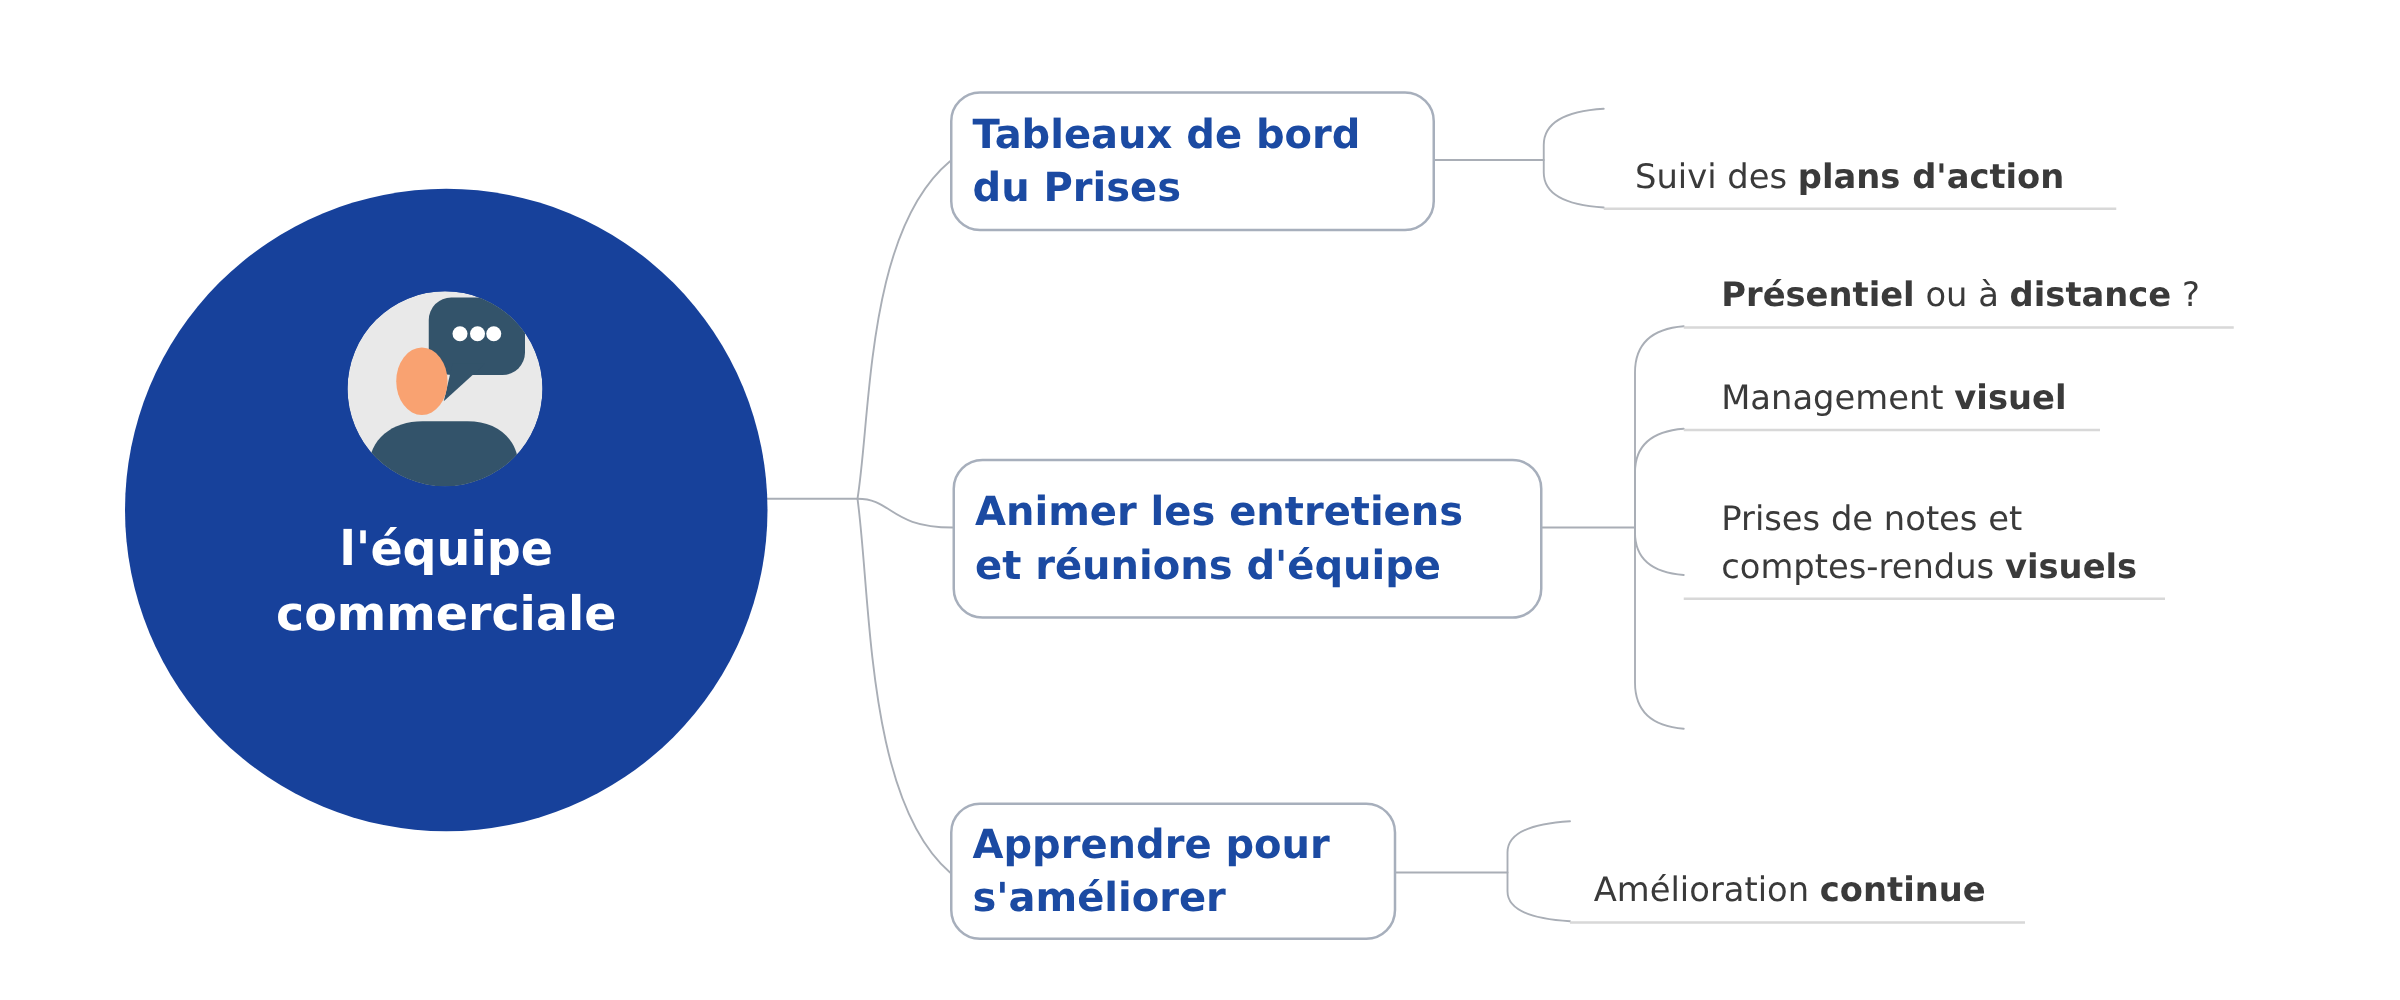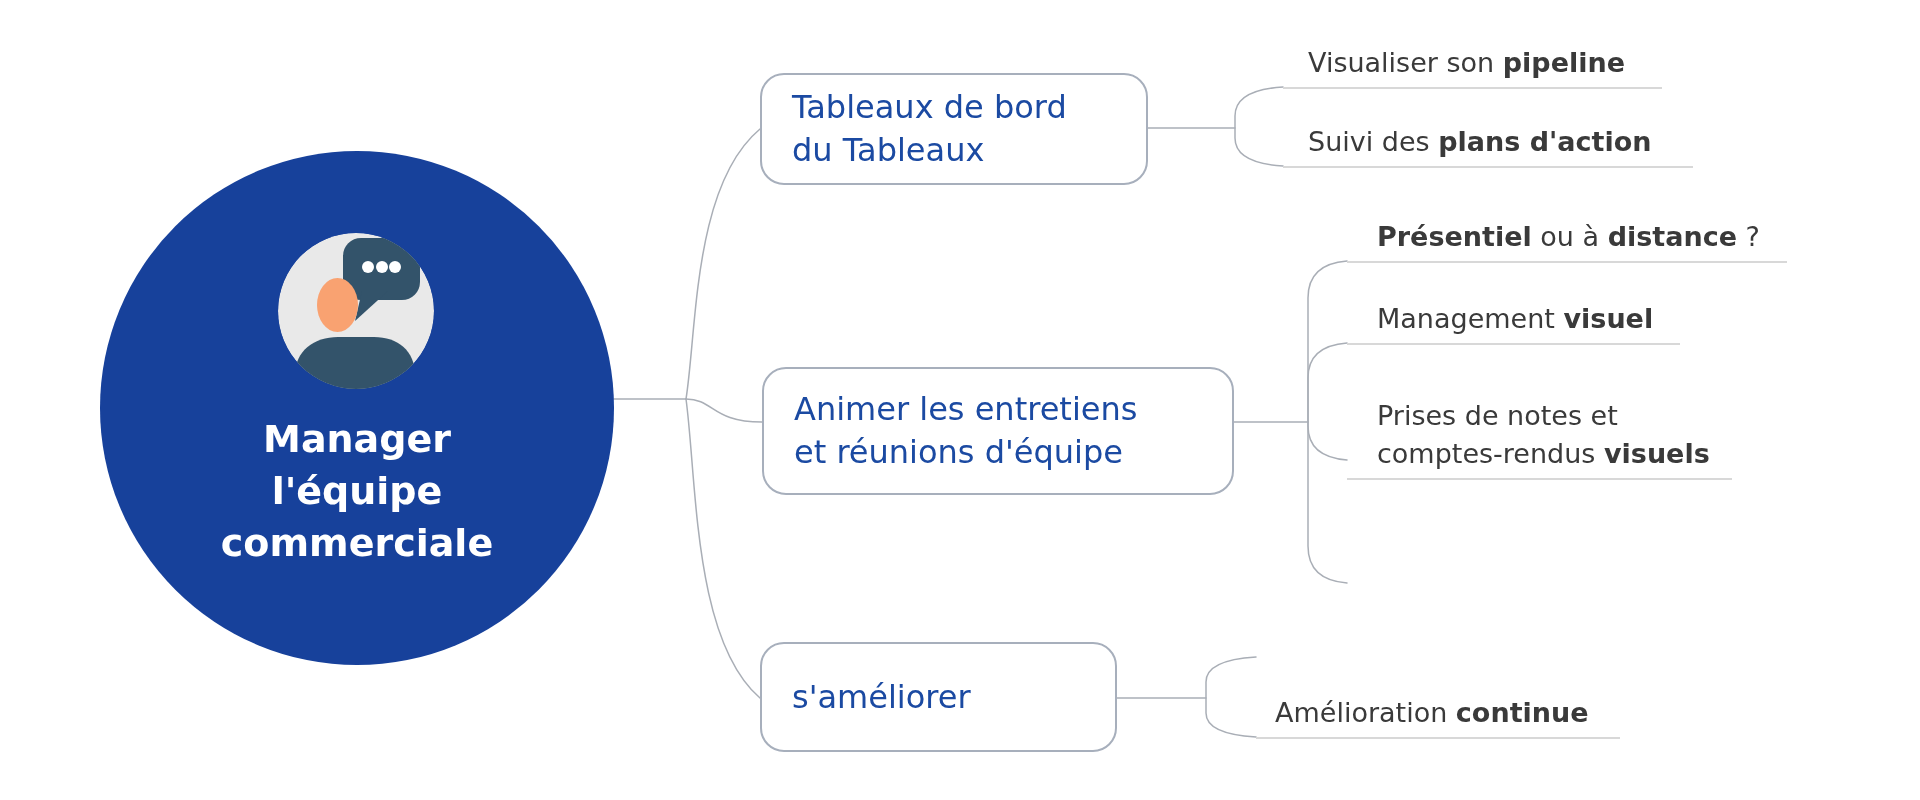--- a/index.html
+++ b/index.html
@@ -21,22 +21,22 @@
   svg.connectors{position:absolute;left:0;top:0;width:1920px;height:800px;}
 
   .root-node{position:absolute;left:100px;top:151px;width:514px;height:514px;
              border-radius:50%;background:var(--root-fill);}
   .avatar{position:absolute;left:178px;top:82px;width:156px;height:156px;}
   .root-title{position:absolute;top:262px;left:0;width:100%;text-align:center;
               color:var(--root-text);font-weight:bold;font-size:38px;line-height:52px;}
 
   .topic{position:absolute;background:#ffffff;border:2px solid var(--box-border);
          border-radius:24px;display:flex;flex-direction:column;justify-content:center;
-         padding-left:30px;box-sizing:border-box;color:var(--topic-text);
-         font-weight:normal;font-size:32px;line-height:43px;}
+         padding-left:16px;box-sizing:border-box;color:var(--topic-text);
+         font-weight:bold;font-size:32px;line-height:43px;}
   #t1{left:760px;top:73px;width:388px;height:112px;}
   #t2{left:762px;top:367px;width:472px;height:128px;}
   #t3{left:760px;top:642px;width:357px;height:110px;}
 
   .sub{position:absolute;font-size:27px;line-height:38px;color:var(--subtopic-text);
        border-bottom:2px solid var(--underline);padding-bottom:5px;box-sizing:border-box;}
   .nowrap{white-space:nowrap;}
   .sub b{font-weight:bold;}
 
   #b1c1{left:1283px;bottom:711px;width:379px;padding-left:25px;}
@@ -81,38 +81,37 @@
           <path d="M 84 58 L 110 58 L 77 88 Z" fill="var(--avatar-dark)"></path>
           <circle cx="90" cy="34" r="6" fill="#ffffff"></circle>
           <circle cx="104" cy="34" r="6" fill="#ffffff"></circle>
           <circle cx="117" cy="34" r="6" fill="#ffffff"></circle>
           <ellipse cx="59.5" cy="72" rx="20.5" ry="27" fill="var(--avatar-skin)"></ellipse>
           <path d="M 17 156 L 17 142 C 17 118 36 104 60 104 L 96 104 C 120 104 137 118 137 142 L 137 156 Z" fill="var(--avatar-dark)"></path>
         </g>
       </svg>
     </div>
     <div class="root-title">
-      <div>Manager</div>
       <div>l'équipe</div>
       <div>commerciale</div>
     </div>
   </div>
 
   <div class="topic" id="t1">
     <div>Tableaux de bord</div>
-    <div>du Tableaux</div>
+    <div>du Prises</div>
   </div>
   <div class="topic" id="t2">
     <div>Animer les entretiens</div>
     <div>et réunions d'équipe</div>
   </div>
   <div class="topic" id="t3">
+    <div>Apprendre pour</div>
     <div>s'améliorer</div>
   </div>
 
-  <div class="sub nowrap" id="b1c1"><span>Visualiser son </span><b>pipeline</b></div>
   <div class="sub nowrap" id="b1c2"><span>Suivi des </span><b>plans d'action</b></div>
   <div class="sub nowrap" id="b2c1"><b>Présentiel</b><span> ou à </span><b>distance</b><span> ?</span></div>
   <div class="sub nowrap" id="b2c2"><span>Management </span><b>visuel</b></div>
   <div class="sub" id="b2c3"><span>Prises de notes et comptes-rendus </span><b>visuels</b></div>
   <div class="sub nowrap" id="b3c2"><span>Amélioration </span><b>continue</b></div>
 
 </div>
 
 </body></html>

